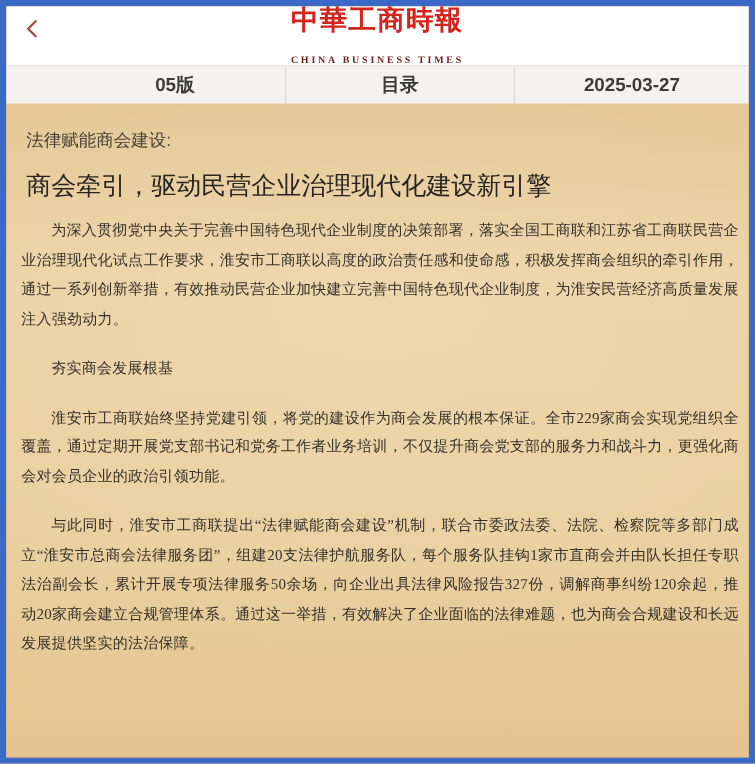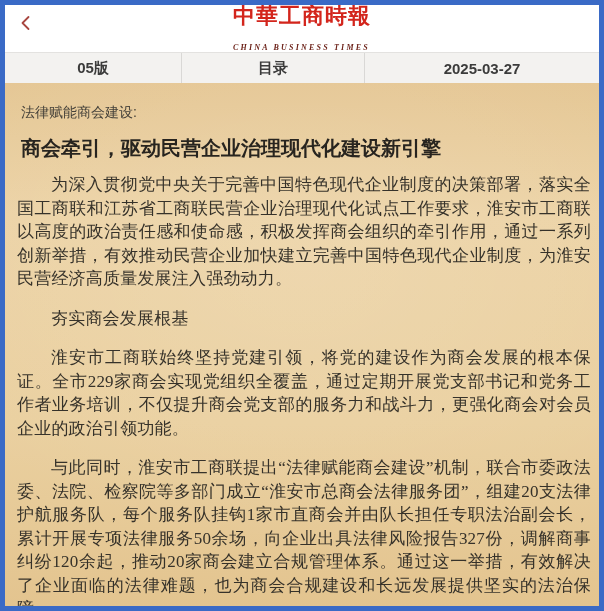--- a/index.html
+++ b/index.html
@@ -27,51 +27,51 @@
     background: none; border: none; padding: 0;
     display: flex; align-items: center; justify-content: center;
     color: #a8463f; cursor: pointer;
   }
   .masthead-title {
     color: #d3251c; font-weight: bold; font-size: 22px;
     line-height: 1; letter-spacing: 1px;
   }
   .masthead-subtitle {
     color: #6e241b; font-family: "Liberation Serif", serif;
-    font-weight: bold; font-style: italic; font-size: 8px;
+    font-weight: bold; font-size: 8px;
     letter-spacing: 2.2px; margin-top: 16px; white-space: nowrap;
   }
   
   .toolbar {
     flex: 0 0 30px; display: flex;
     background: #f3f2f0; border-top: 1px solid #e3e2e0;
   }
   .nav-cell {
     display: flex; align-items: center; justify-content: center;
     font-size: 15px; font-weight: bold; color: #3b3b3b; cursor: pointer;
   }
-  .nav-cell.c1 { flex: 0 0 176px; border-right: 1px solid #d9d8d6; }
+  .nav-cell.c1 { flex: 0 0 176px; border-right: 1px solid #d9d8d6; padding-left: 47px; }
   .nav-cell.c2 { flex: 0 0 182px; border-right: 1px solid #d9d8d6; }
   .nav-cell.c3 { flex: 1; }
   
   .content {
     flex: 1; overflow: hidden;
     padding: 21px 8px 0 12px;
     background:
       radial-gradient(120% 90% at 50% 35%, rgba(255,255,255,0.10), rgba(0,0,0,0) 60%),
       linear-gradient(180deg, #e5c795 0%, #ecd3a6 25%, #ead0a0 65%, #e3c48f 100%);
     color: #36322a;
   }
   .kicker { margin: 0 0 13px 4px; font-size: 14px; color: #46423a; }
-  .title  { margin: 0 0 11px 4px; font-size: 20px; font-weight: bold; color: #27241f; }
+  .title  { margin: 0 0 11px 4px; font-size: 20px; font-weight: normal; color: #27241f; }
   .author { margin: 0 0 21px 4px; font-size: 13px; color: #4b473d; }
   .para {
     margin: 0 0 16px 0;
     font-family: "Liberation Serif", serif;
-    font-size: 17px; line-height: 23.5px;
+    font-size: 12px; line-height: 23.5px;
     text-align: justify; text-indent: 2em;
     color: #36322a; letter-spacing: 0.2px;
   }
   .section-head { margin-bottom: 16px; }
 </style>
 </head>
 <body>
 
 <div class="page">
 

